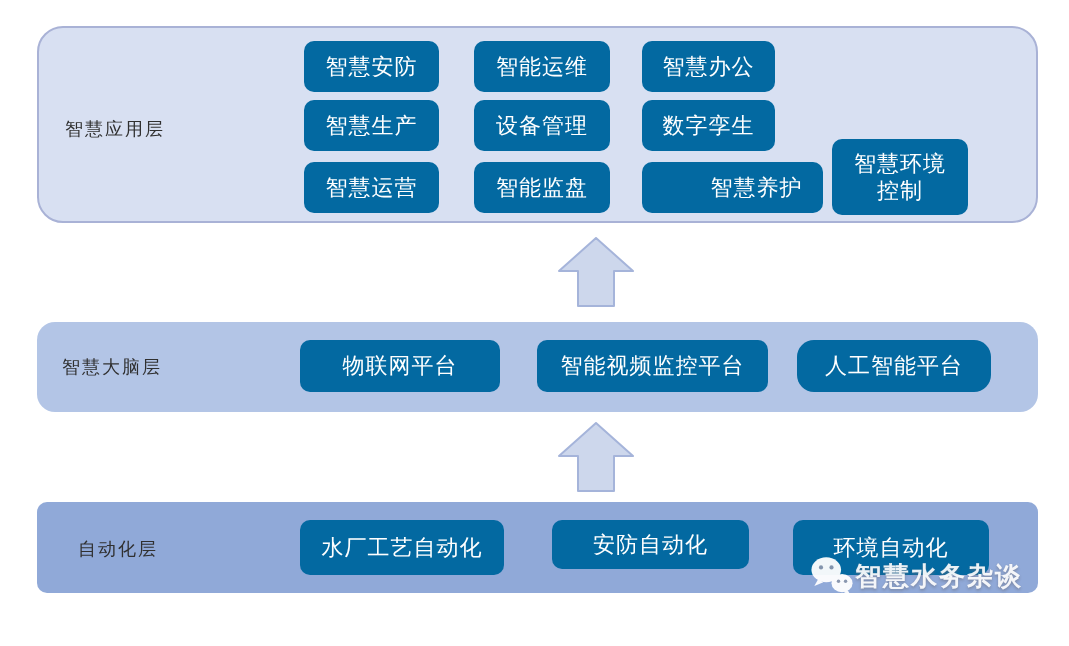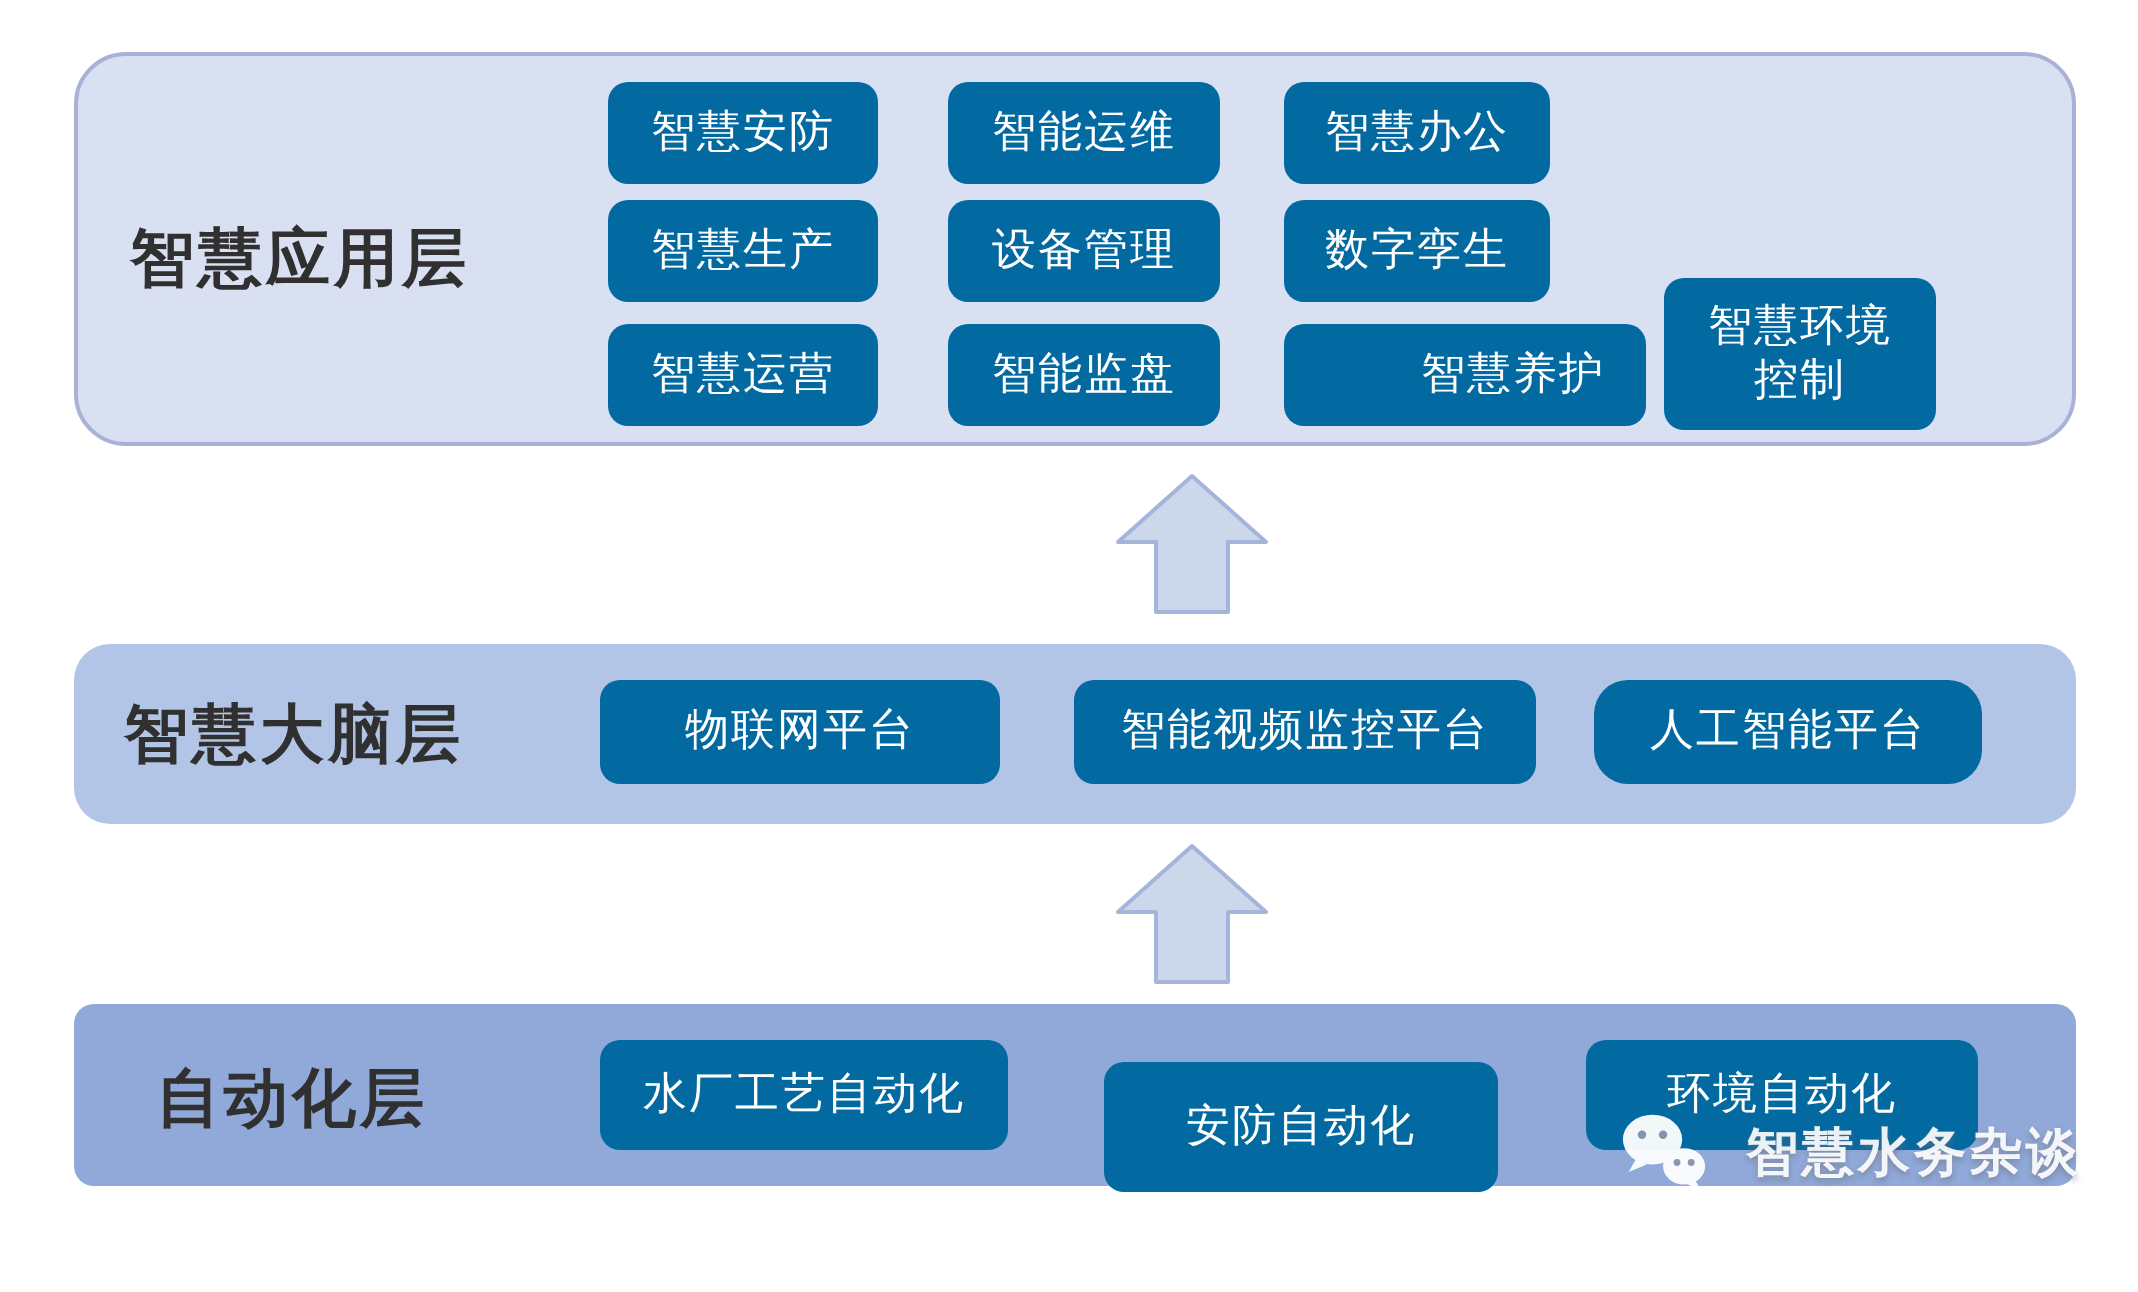--- a/index.html
+++ b/index.html
@@ -34,23 +34,23 @@
   }
   .layer-auto {
     left: 37px; top: 502px;
     width: 1001px; height: 91px;
     background: #90a9d8;
     border-radius: 10px;
   }
   .layer-label {
     position: absolute;
     color: #303030;
-    font-size: 32px;
+    font-size: 18px;
     line-height: 30px;
-    font-weight: 700;
+    font-weight: 400;
     letter-spacing: 2px;
     white-space: nowrap;
   }
   .ybox {
     position: absolute;
     background: #0369a1;
     border-radius: 10px;
     display: flex;
     flex-direction: column;
     align-items: center;
@@ -65,21 +65,21 @@
   .arrow {
     position: absolute;
     width: 76px;
     height: 70px;
   }
   .watermark {
     position: absolute;
     left: 810px; top: 554px;
     display: flex;
     align-items: center;
-    gap: 19px;
+    gap: 1px;
     opacity: 0.95;
   }
   .watermark-icon {
     width: 44px;
     height: 44px;
     flex: 0 0 auto;
   }
   .watermark-text {
     color: rgba(255,255,255,0.96);
     font-size: 26px;
@@ -128,21 +128,21 @@
   </section>
 
   <svg class="arrow" style="left:558px; top:422px;" viewBox="0 0 76 70">
     <polygon points="38,1 75,34 56,34 56,69 20,69 20,34 1,34" fill="#cdd7ec" stroke="#a5b4da" stroke-width="2" stroke-linejoin="round"></polygon>
   </svg>
 
   <section class="layer layer-auto">
     <div class="layer-label" style="left:41px; top:32px;">自动化层</div>
 
     <div class="ybox" style="left:263px; top:18px; width:204px; height:55px;">水厂工艺自动化</div>
-    <div class="ybox" style="left:515px; top:29px; width:197px; height:65px;text-align:center;">安防自动化</div>
+    <div class="ybox" style="left:515px; top:18px; width:197px; height:49px;text-align:center;">安防自动化</div>
     <div class="ybox" style="left:756px; top:18px; width:196px; height:55px;">环境自动化</div>
   </section>
 
   <div class="watermark">
     <svg class="watermark-icon" viewBox="0 0 46 44">
       <g fill="#ffffff">
         <ellipse cx="17" cy="15.5" rx="15.5" ry="13"></ellipse>
         <path d="M8.5 25.5 L4.5 32.5 L14 28.5 Z"></path>
         <ellipse cx="33.5" cy="29.5" rx="11" ry="9.5"></ellipse>
         <path d="M39.5 37 L42.5 42.5 L34.5 38.5 Z"></path>

